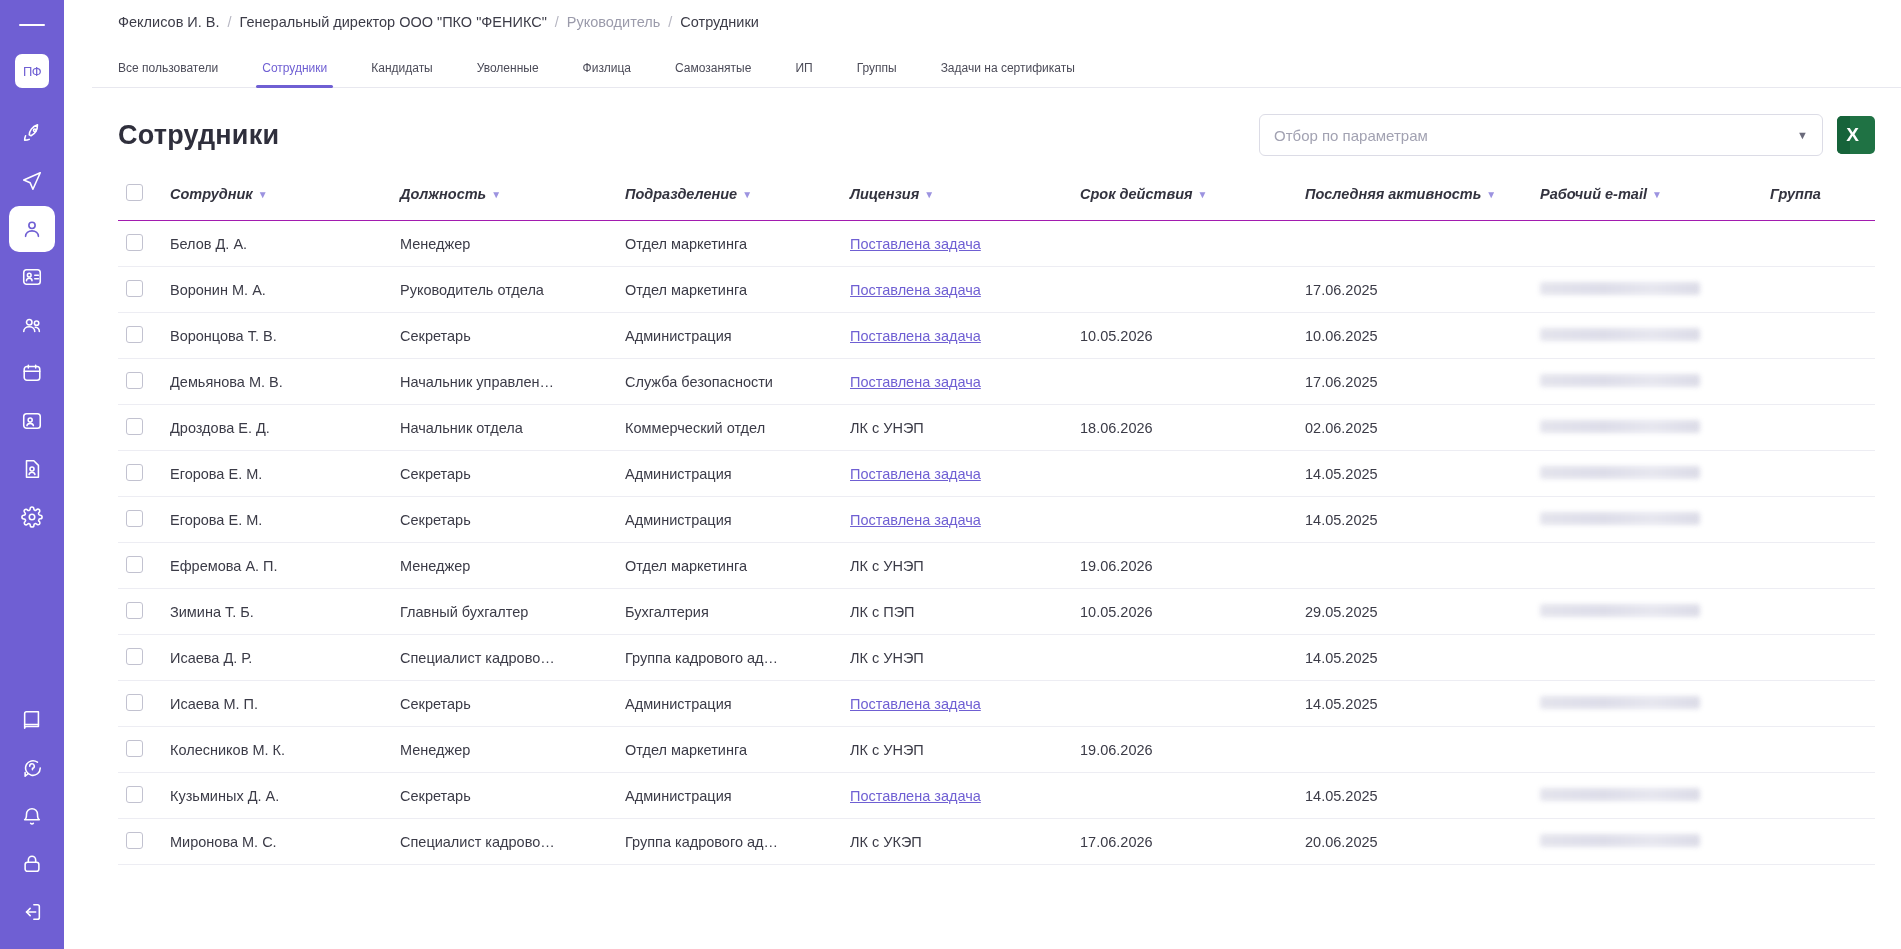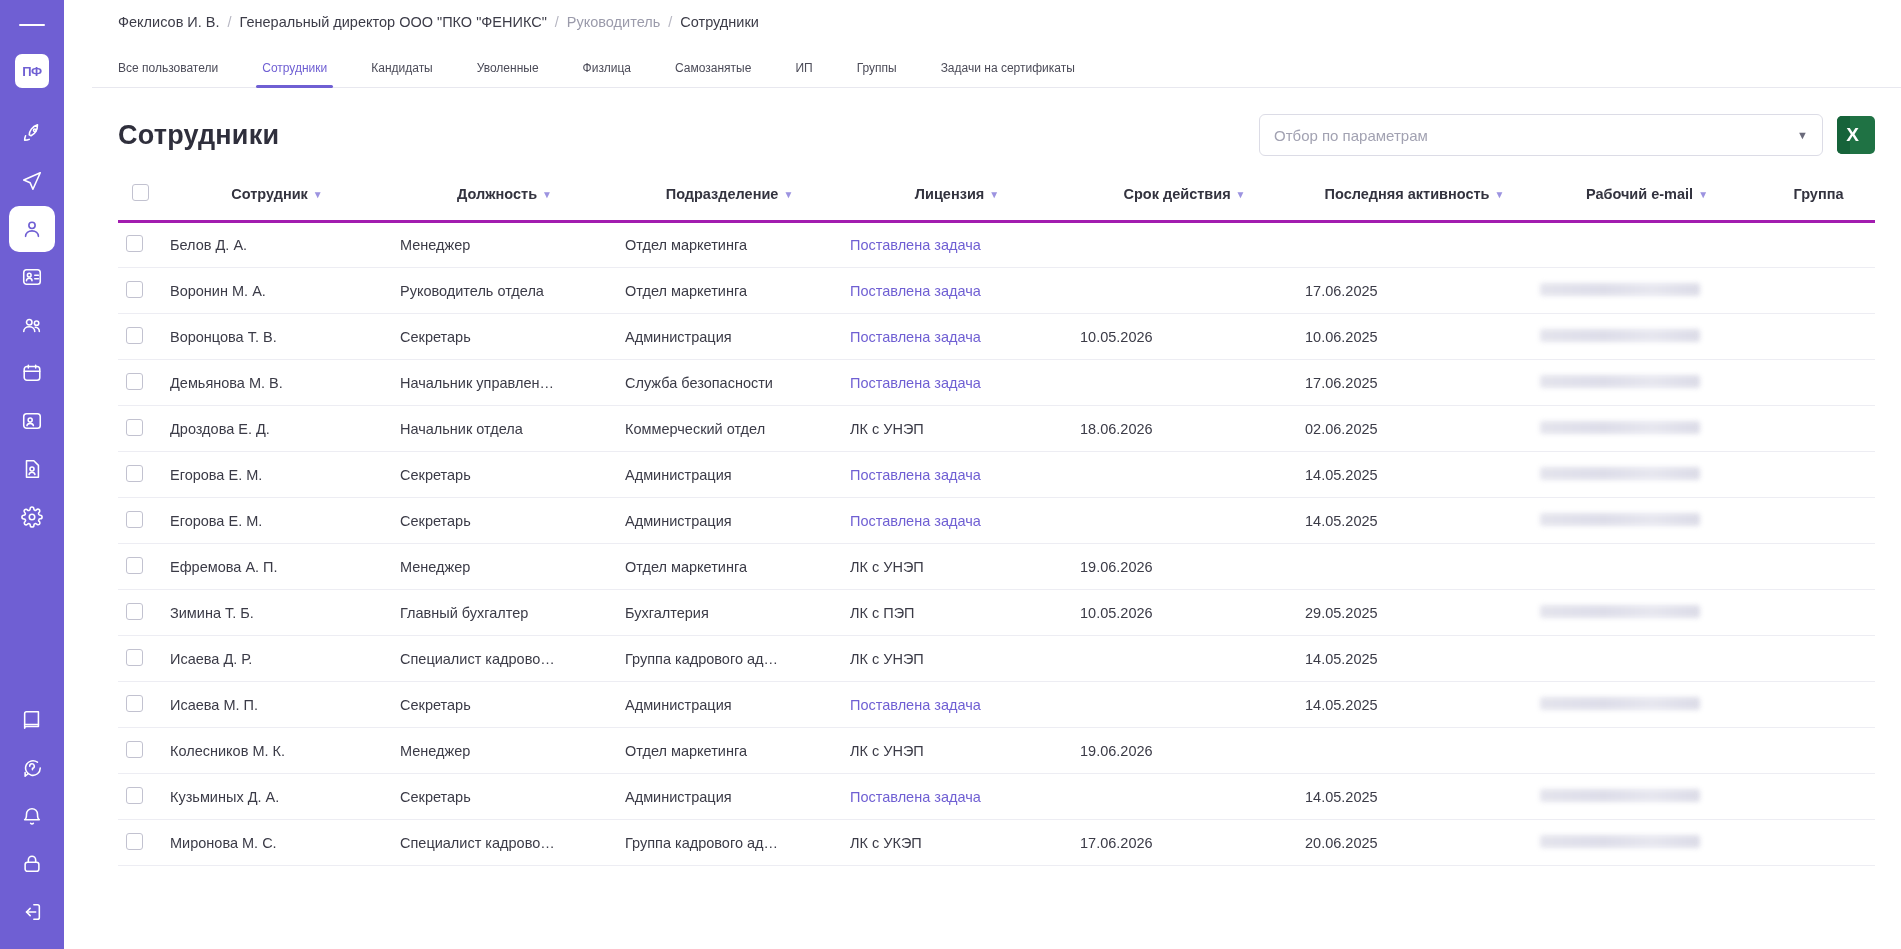--- a/index.html
+++ b/index.html
@@ -40,21 +40,21 @@
     width: 26px; height: 2px;
     background: #ffffff;
     border-radius: 2px;
   }
   .logo {
     width: 34px; height: 34px;
     border-radius: 7px;
     background: #ffffff;
     color: #6f5fd3;
     font-size: 13px;
-    font-weight: bold;
+    font-weight: normal;
     display: flex; align-items: center; justify-content: center;
     margin-bottom: 22px;
     letter-spacing: -0.5px;
   }
   .nav-icon {
     width: 46px; height: 46px;
     display: flex; align-items: center; justify-content: center;
     border-radius: 10px;
     margin-bottom: 2px;
     cursor: pointer;
@@ -190,28 +190,29 @@
     flex: 1;
     overflow: hidden;
     position: relative;
   }
   table.grid {
     width: 100%;
     border-collapse: collapse;
     table-layout: fixed;
   }
   table.grid th {
-    text-align: center;
+    text-align: left;
     font-size: 14.5px;
     color: #33333f;
     font-weight: bold;
     padding: 10px 8px 16px 8px;
-    border-bottom: 3px solid #a21caf;
+    border-bottom: 1px solid #a21caf;
     white-space: nowrap;
     vertical-align: middle;
+    font-style: italic;
   }
   table.grid td {
     font-size: 14.5px;
     color: #3b3b47;
     padding: 0 8px;
     height: 46px;
     border-bottom: 1px solid #ededf3;
     white-space: nowrap;
     overflow: hidden;
     text-overflow: ellipsis;
@@ -237,20 +238,21 @@
   .chk {
     width: 17px; height: 17px;
     border: 1.5px solid #c2c2d0;
     border-radius: 3px;
     background: #fff;
     display: inline-block;
     cursor: pointer;
   }
   .link-task {
     color: #6f5fd3;
+    text-decoration: underline;
     cursor: pointer;
   }
   .blur-mail {
     display: inline-block;
     width: 160px;
     height: 13px;
     border-radius: 3px;
     background: linear-gradient(90deg,#e3e3ec 0%, #dcdce8 40%, #e6e6ef 70%, #dadae6 100%);
     filter: blur(2.4px);
     opacity: 0.95;

